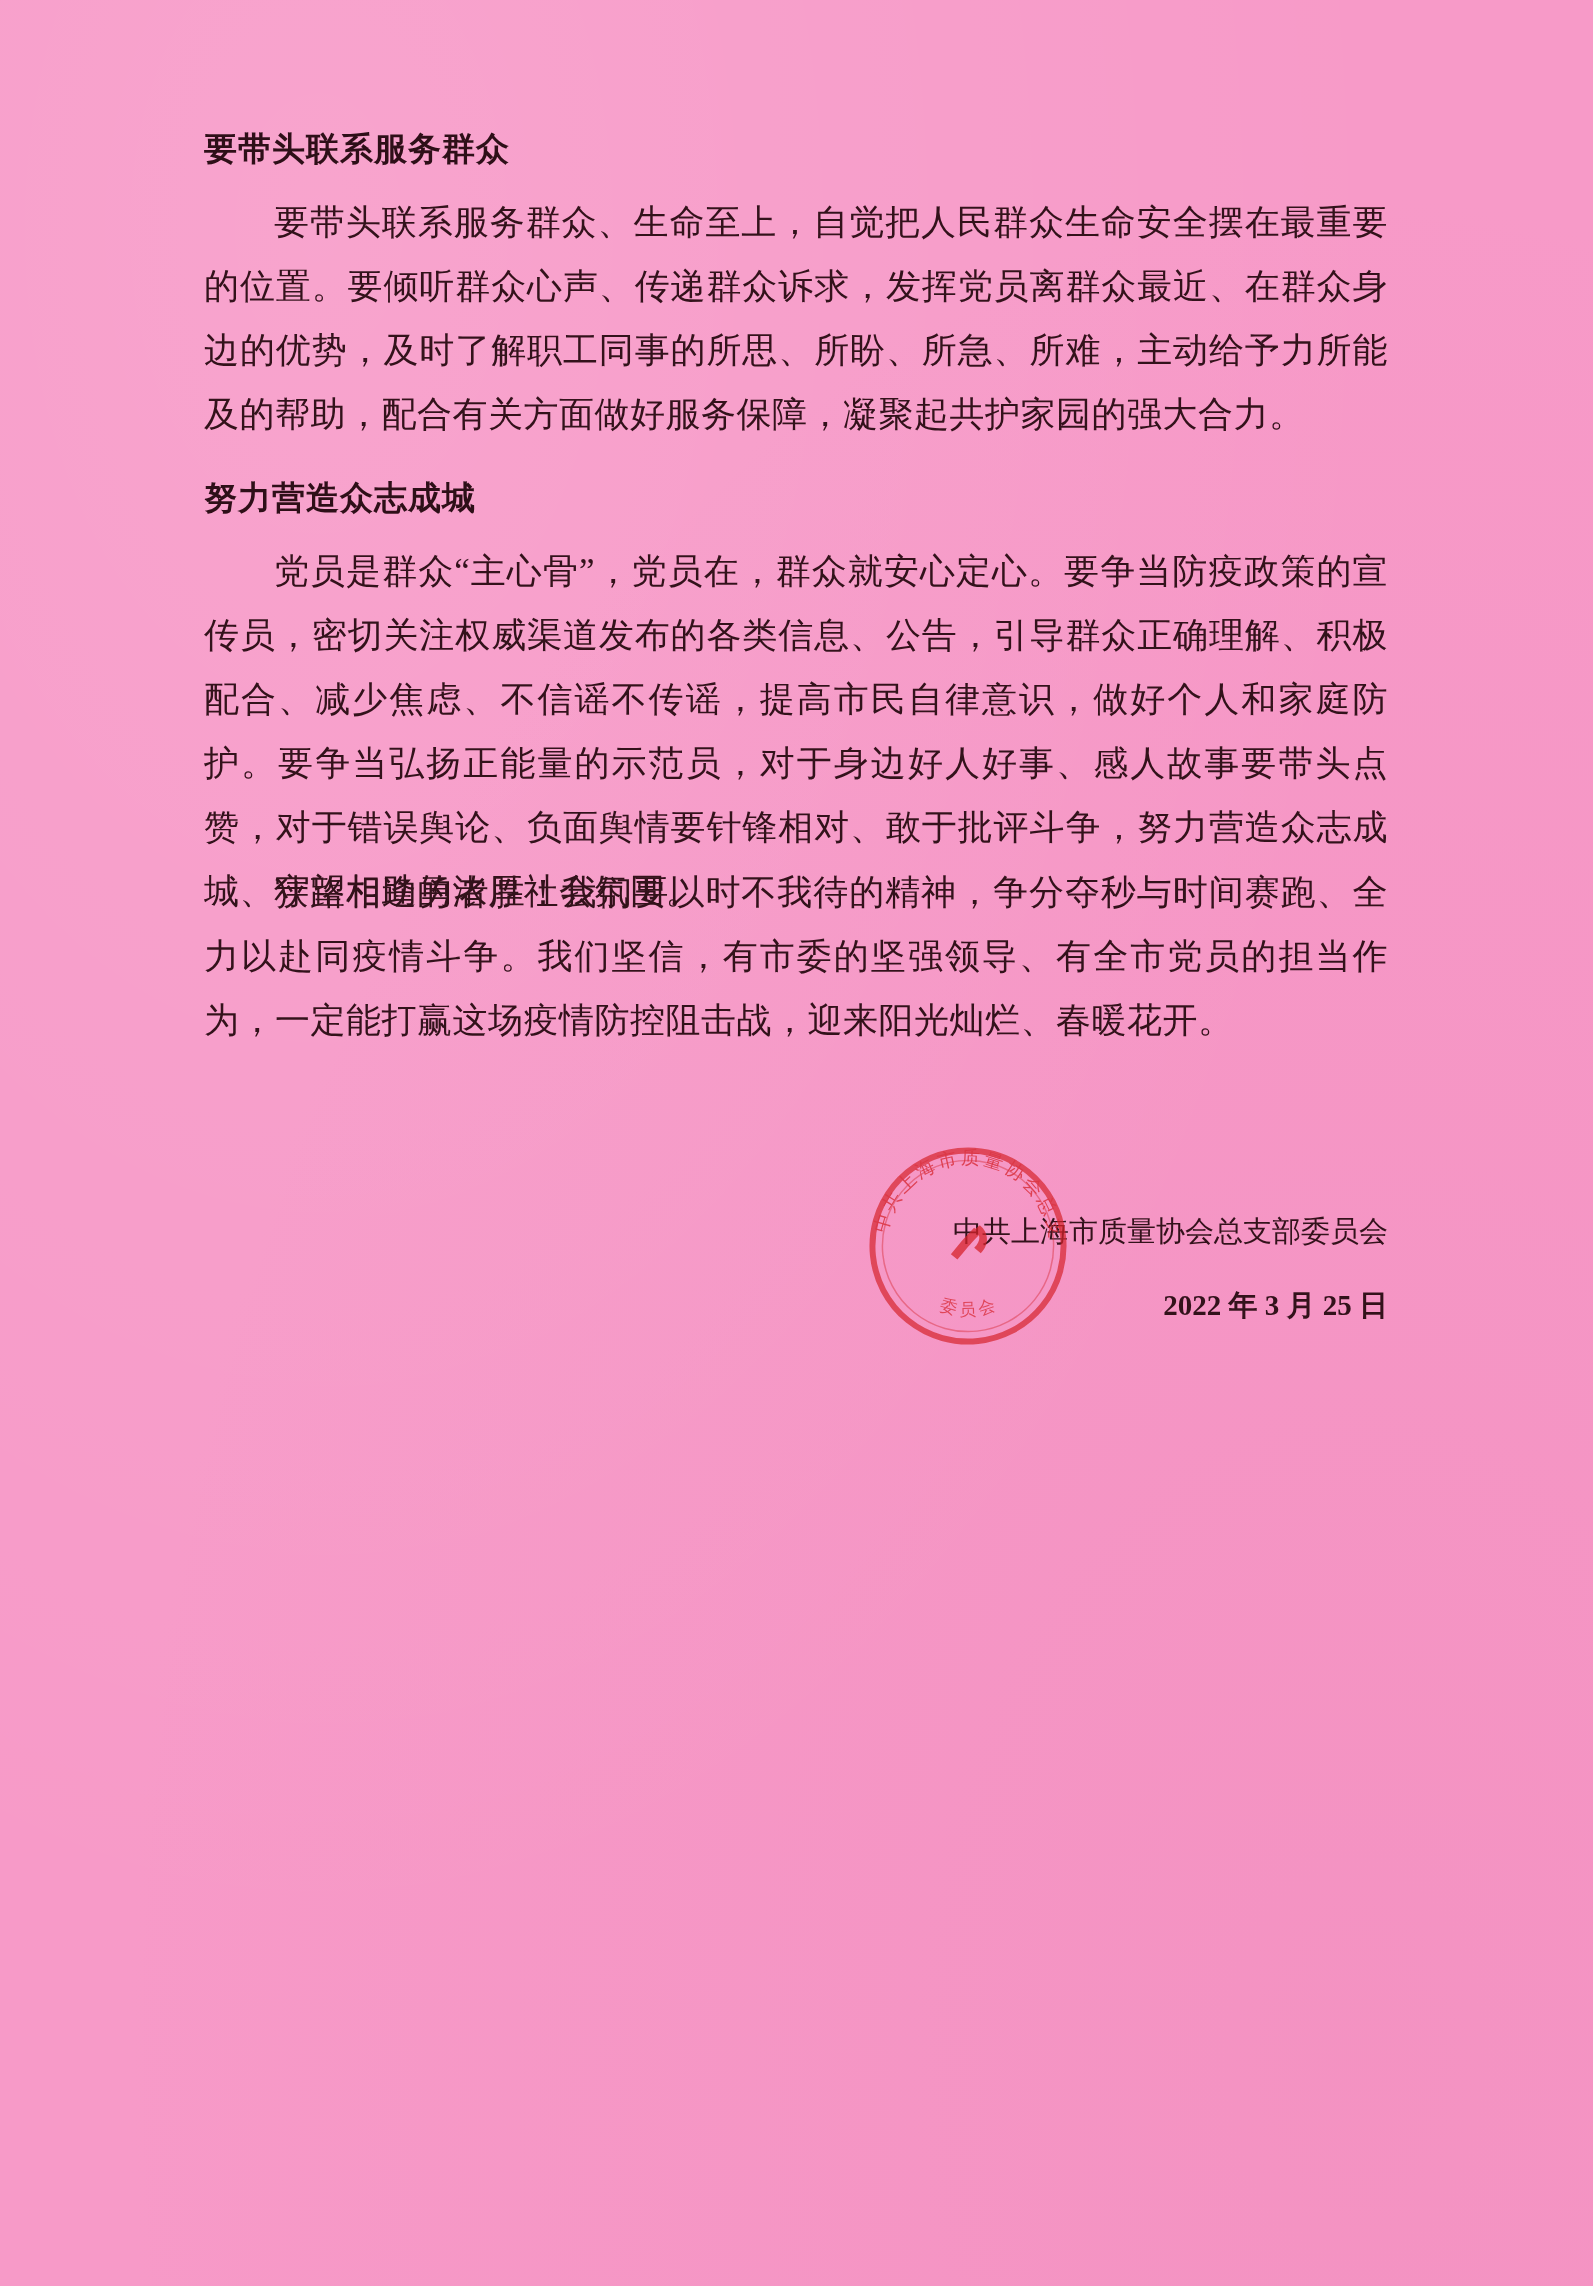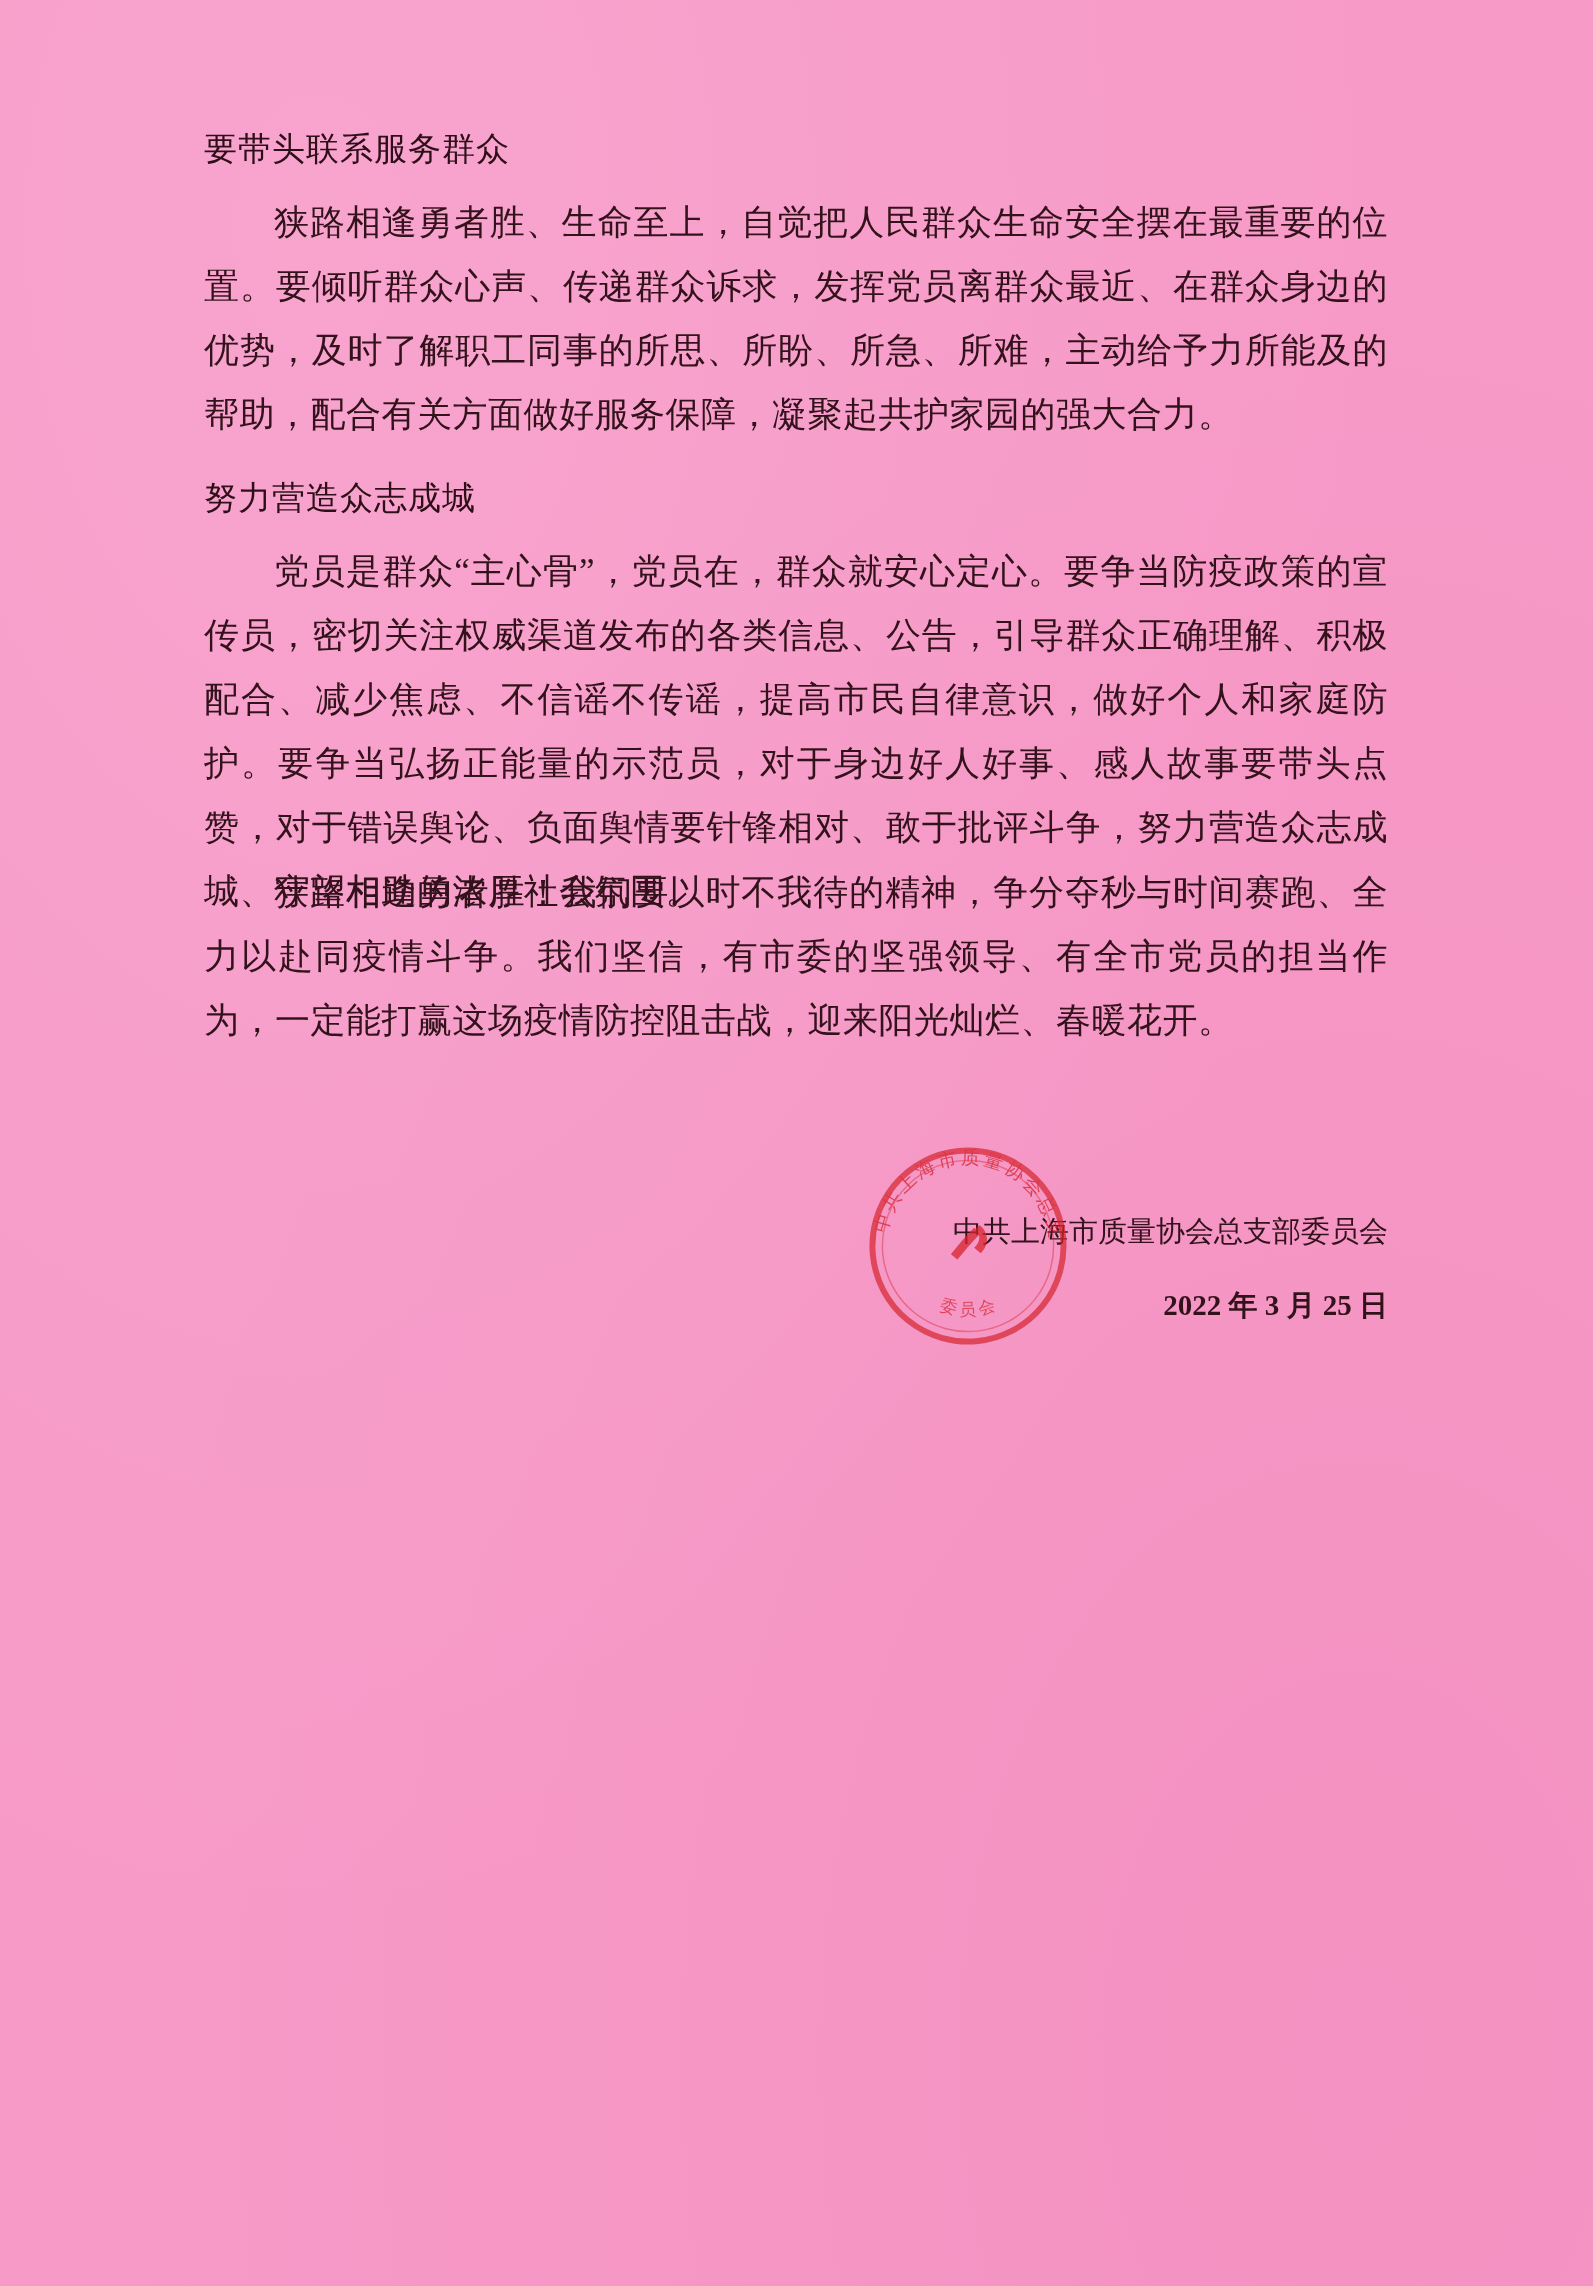--- a/index.html
+++ b/index.html
@@ -27,21 +27,21 @@
   }
   .content {
     position: absolute;
     left: 204px;
     top: 0;
     width: 1184px;
     height: 100%;
   }
   h2.heading {
     font-family: "Liberation Sans", "DejaVu Sans", sans-serif;
-    font-weight: normal;
+    font-weight: bold;
     font-size: 33px;
     letter-spacing: 1px;
     color: #2e0f18;
     margin: 0;
     padding: 0;
     line-height: 1.2;
   }
   p.para {
     font-size: 35px;
     line-height: 64px;
@@ -89,21 +89,21 @@
 </style>
 </head>
 <body>
 
 <div class="paper"></div>
 
 <div class="content">
 
   <div class="block-1">
     <h2 class="heading">要带头联系服务群众</h2>
-    <p class="para">狭路相逢勇者胜、生命至上，自觉把人民群众生命安全摆在最重要的位置。要倾听群众心声、传递群众诉求，发挥党员离群众最近、在群众身边的优势，及时了解职工同事的所思、所盼、所急、所难，主动给予力所能及的帮助，配合有关方面做好服务保障，凝聚起共护家园的强大合力。</p>
+    <p class="para">要带头联系服务群众、生命至上，自觉把人民群众生命安全摆在最重要的位置。要倾听群众心声、传递群众诉求，发挥党员离群众最近、在群众身边的优势，及时了解职工同事的所思、所盼、所急、所难，主动给予力所能及的帮助，配合有关方面做好服务保障，凝聚起共护家园的强大合力。</p>
   </div>
 
   <div class="block-2">
     <h2 class="heading">努力营造众志成城</h2>
     <p class="para">党员是群众“主心骨”，党员在，群众就安心定心。要争当防疫政策的宣传员，密切关注权威渠道发布的各类信息、公告，引导群众正确理解、积极配合、减少焦虑、不信谣不传谣，提高市民自律意识，做好个人和家庭防护。要争当弘扬正能量的示范员，对于身边好人好事、感人故事要带头点赞，对于错误舆论、负面舆情要针锋相对、敢于批评斗争，努力营造众志成城、守望相助的浓厚社会氛围。</p>
   </div>
 
   <div class="block-3">
     <p class="para">狭路相逢勇者胜！我们要以时不我待的精神，争分夺秒与时间赛跑、全力以赴同疫情斗争。我们坚信，有市委的坚强领导、有全市党员的担当作为，一定能打赢这场疫情防控阻击战，迎来阳光灿烂、春暖花开。</p>
   </div>

